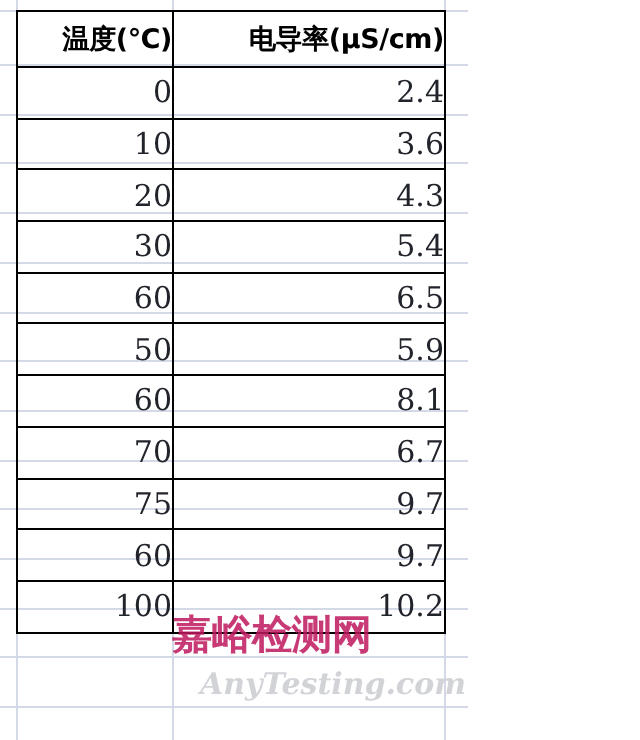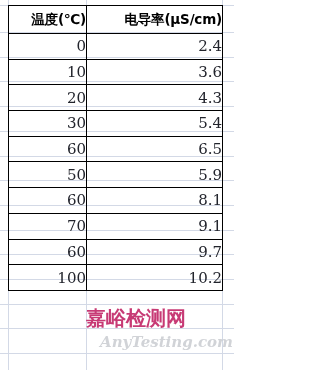--- a/index.html
+++ b/index.html
@@ -185,21 +185,25 @@
           <tr>
             <td>50</td>
             <td>5.9</td>
           </tr>
           <tr>
             <td>60</td>
             <td>8.1</td>
           </tr>
           <tr>
             <td>70</td>
-            <td>9.1</td>
+            <td>6.7</td>
+          </tr>
+          <tr>
+            <td>75</td>
+            <td>9.7</td>
           </tr>
           <tr>
             <td>60</td>
             <td>9.7</td>
           </tr>
           <tr>
             <td>100</td>
             <td>10.2</td>
           </tr>
         </tbody>

